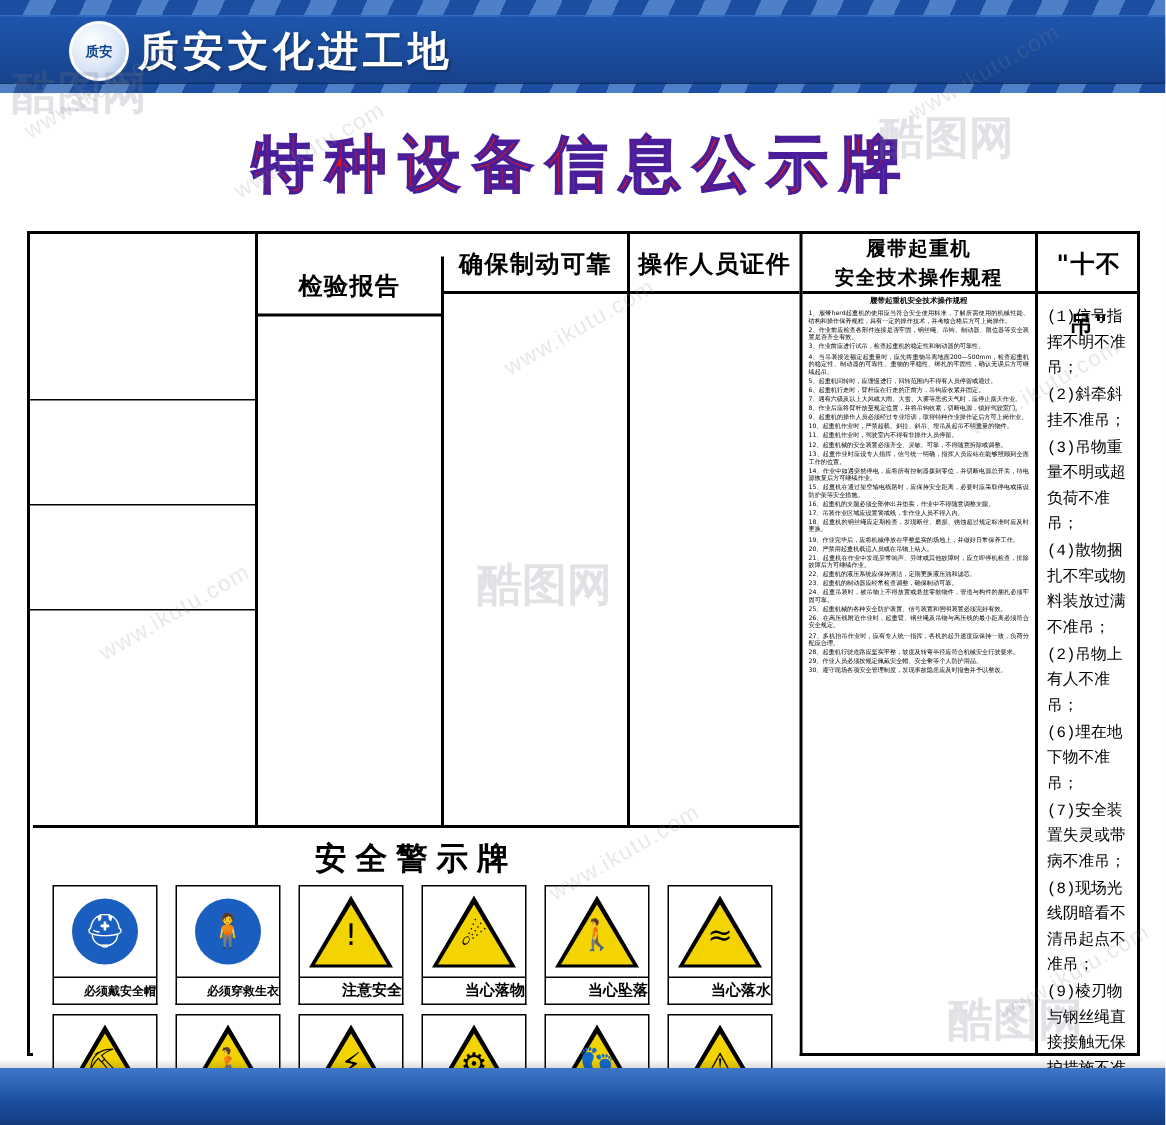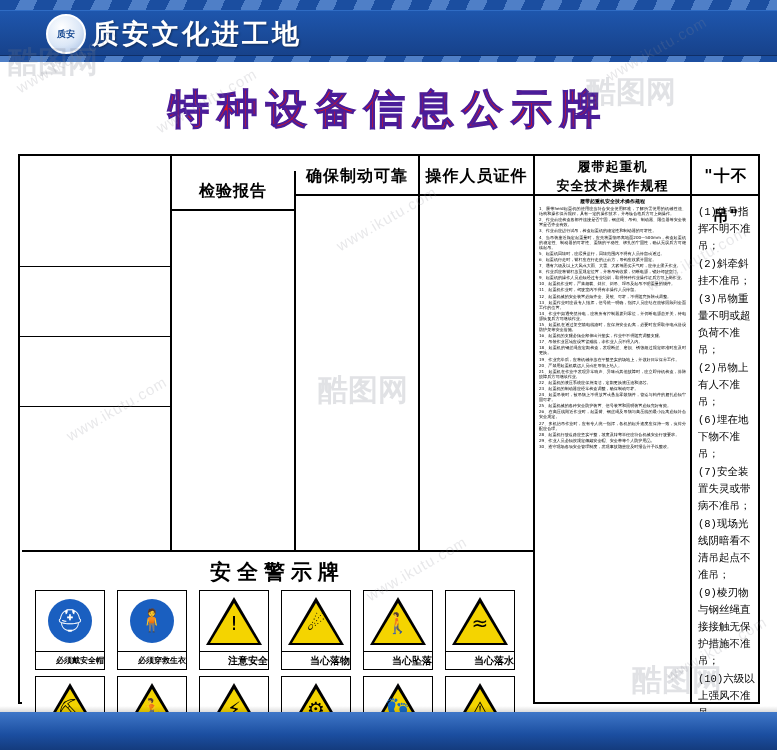--- a/index.html
+++ b/index.html
@@ -256,20 +256,21 @@
             <p>30、遵守现场各项安全管理制度，发现事故隐患应及时报告并予以整改。</p>
           </div>
       </div>
 
       <div class="col" id="c6">
         <div class="colhead">"十不吊"</div>
         <div class="tenlist" id="tenList">
             <div>(1)信号指挥不明不准吊；</div>
             <div>(2)斜牵斜挂不准吊；</div>
             <div>(3)吊物重量不明或超负荷不准吊；</div>
+            <div>(4)散物捆扎不牢或物料装放过满不准吊；</div>
             <div>(2)吊物上有人不准吊；</div>
             <div>(6)埋在地下物不准吊；</div>
             <div>(7)安全装置失灵或带病不准吊；</div>
             <div>(8)现场光线阴暗看不清吊起点不准吊；</div>
             <div>(9)棱刃物与钢丝绳直接接触无保护措施不准吊；</div>
             <div>(10)六级以上强风不准吊。</div>
           </div>
       </div>
 
       <div id="signArea">

